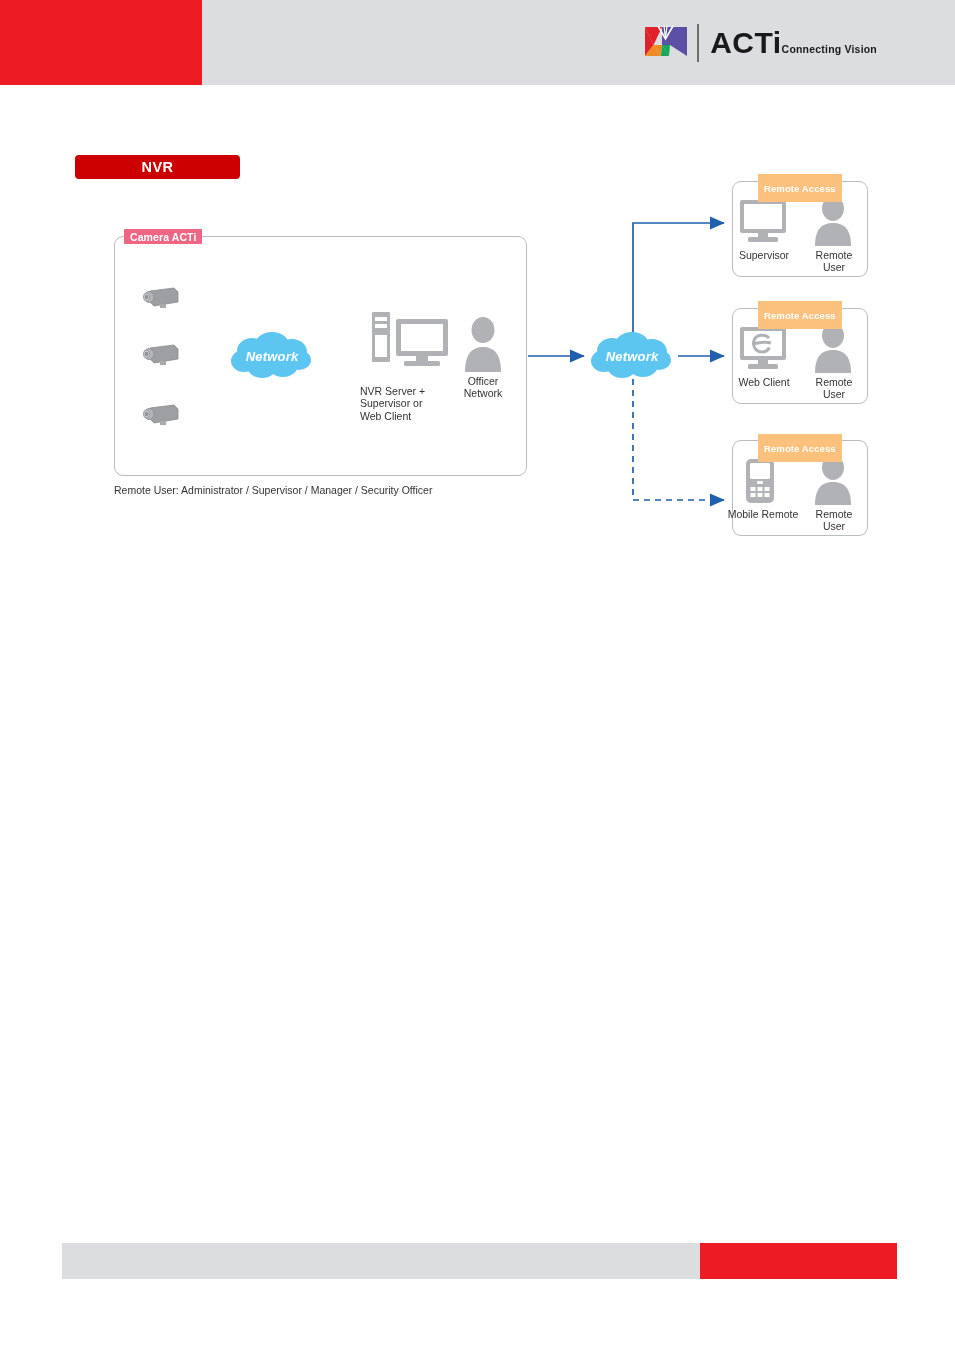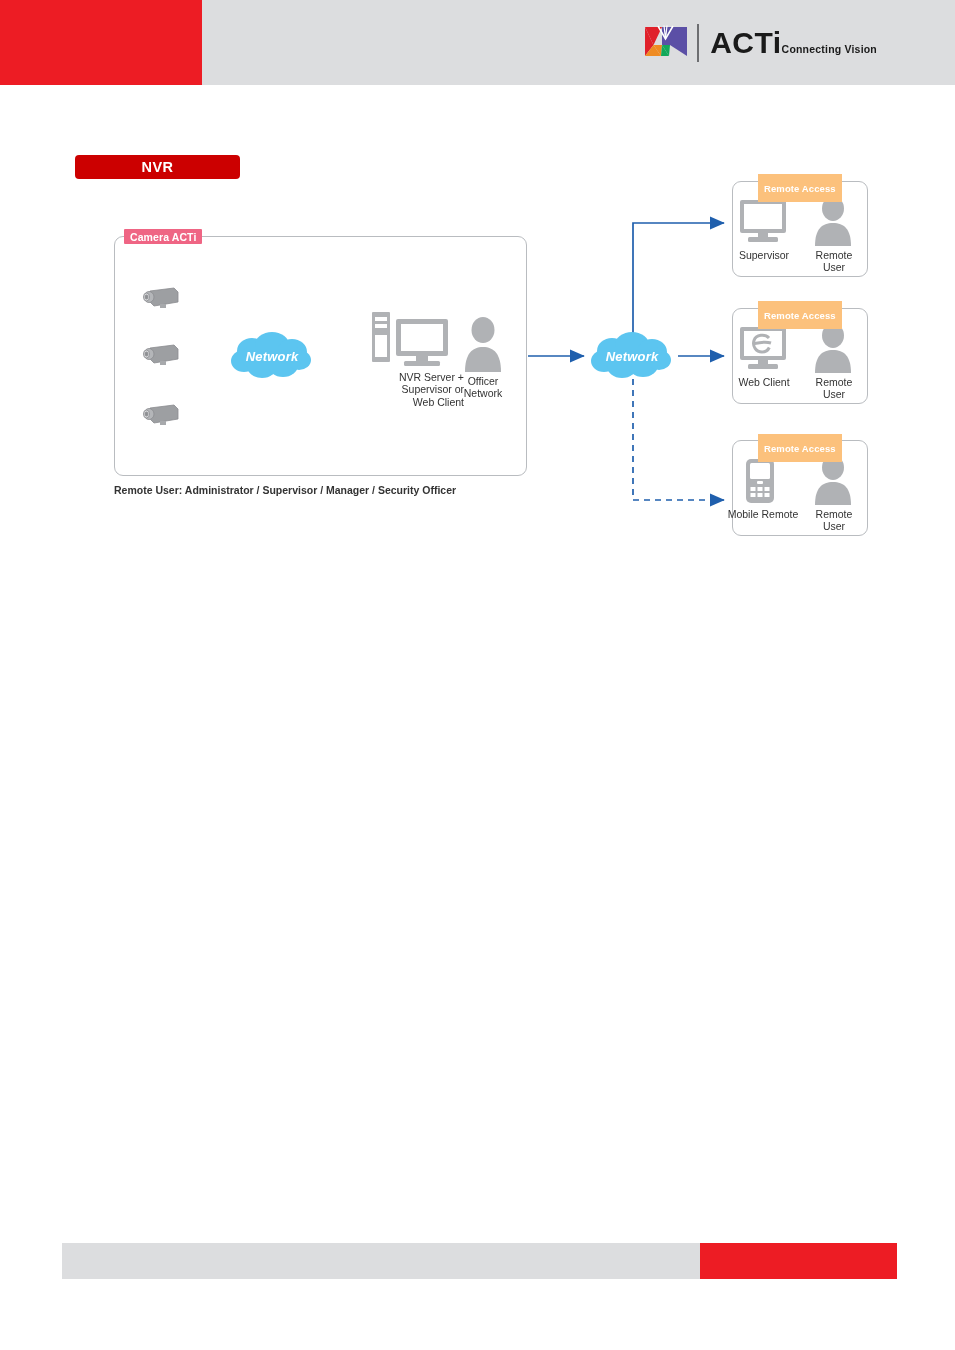--- a/index.html
+++ b/index.html
@@ -136,23 +136,23 @@
     font-style: italic;
   }
 
   #nvr-server-group {
     position: absolute;
     left: 370px; top: 310px;
     width: 80px; height: 62px;
   }
   #nvr-server-caption {
     position: absolute;
-    left: 360px; top: 371px;
+    left: 360px; top: 385px;
     width: 104px;
-    text-align: right;
+    text-align: left;
     font-size: 10.5px;
     color: #333333;
     line-height: 12.4px;
   }
   #security-officer-icon {
     position: absolute;
     left: 462px; top: 316px;
     width: 42px; height: 56px;
   }
   #security-officer-caption {
@@ -164,21 +164,20 @@
     color: #333333;
     line-height: 12.4px;
   }
 
   #camera-site-footnote {
     position: absolute;
     left: 114px; top: 484px;
     font-size: 10.5px;
     color: #333333;
     white-space: nowrap;
-    font-weight: bold;
   }
 
   
   .ra-box {
     position: absolute;
     width: 136px; height: 96px;
     border: 1px solid #b9bcc0;
     border-radius: 9px;
     background: #ffffff;
     box-sizing: border-box;

